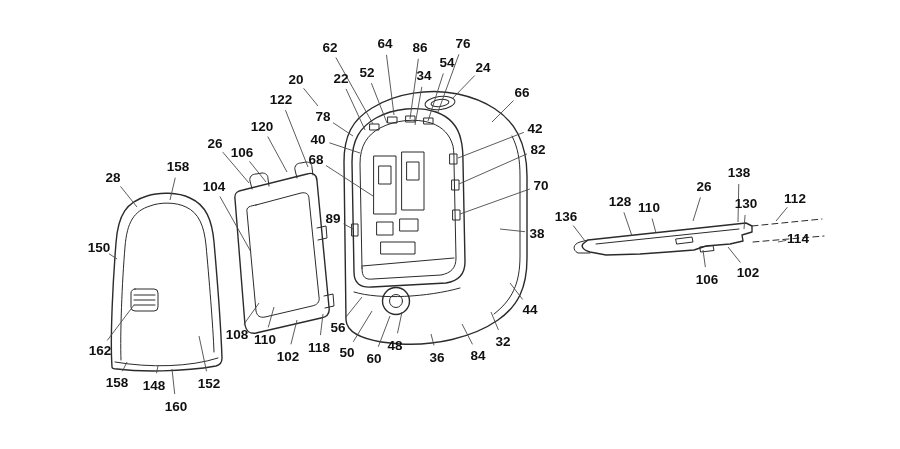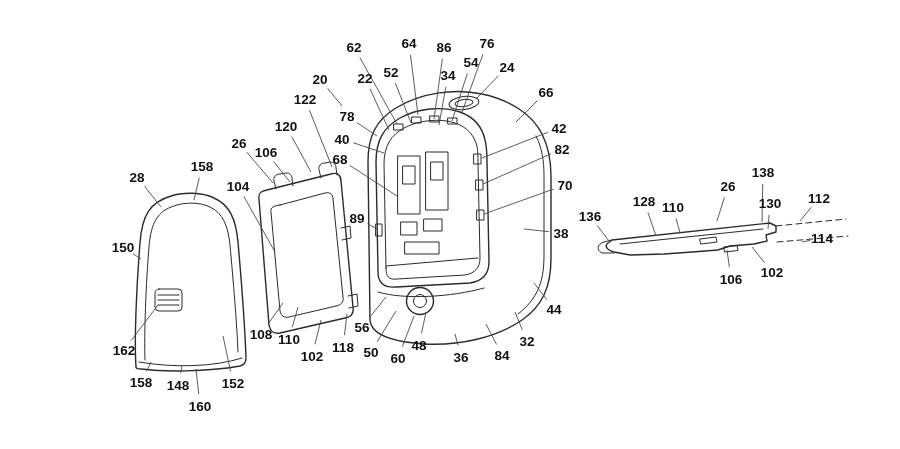--- a/index.html
+++ b/index.html
@@ -1,16 +1,16 @@
 <!DOCTYPE html>
 <html style="--line: #2b2b2b; --label: #101010; --bg: #ffffff;"><head>
 <meta charset="utf-8">
 <style>
   html,body{margin:0;padding:0;background:var(--bg,#ffffff);}
-  .canvas{position:relative;width:872px;height:449px;background:var(--bg,#ffffff);overflow:hidden;margin-left:24px;}
+  .canvas{position:relative;width:872px;height:449px;background:var(--bg,#ffffff);overflow:hidden;}
   svg{display:block;}
   .part{fill:none;stroke:var(--line,#2b2b2b);stroke-width:1.4;stroke-linejoin:round;stroke-linecap:round;}
   .thin{stroke-width:1;}
   .dash{stroke-dasharray:6 4;}
   .leader{stroke:#4a4a4a;stroke-width:0.9;fill:none;}
   text.ref{font-family:"Liberation Sans",sans-serif;font-weight:bold;font-size:13.5px;fill:var(--label,#101010);text-anchor:middle;}
 </style>
 </head>
 <body>
 

